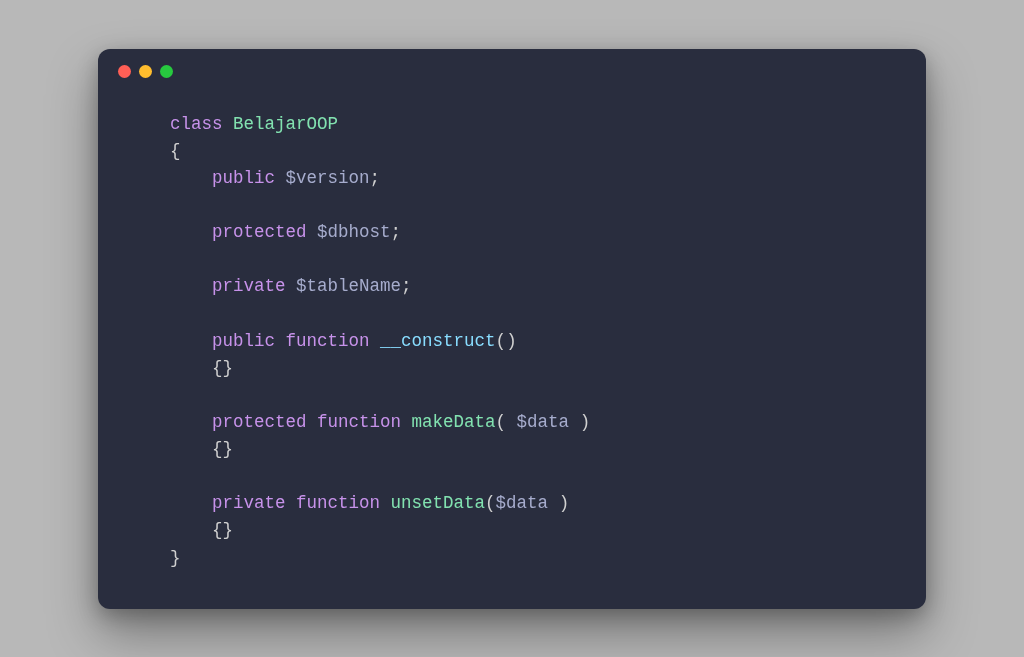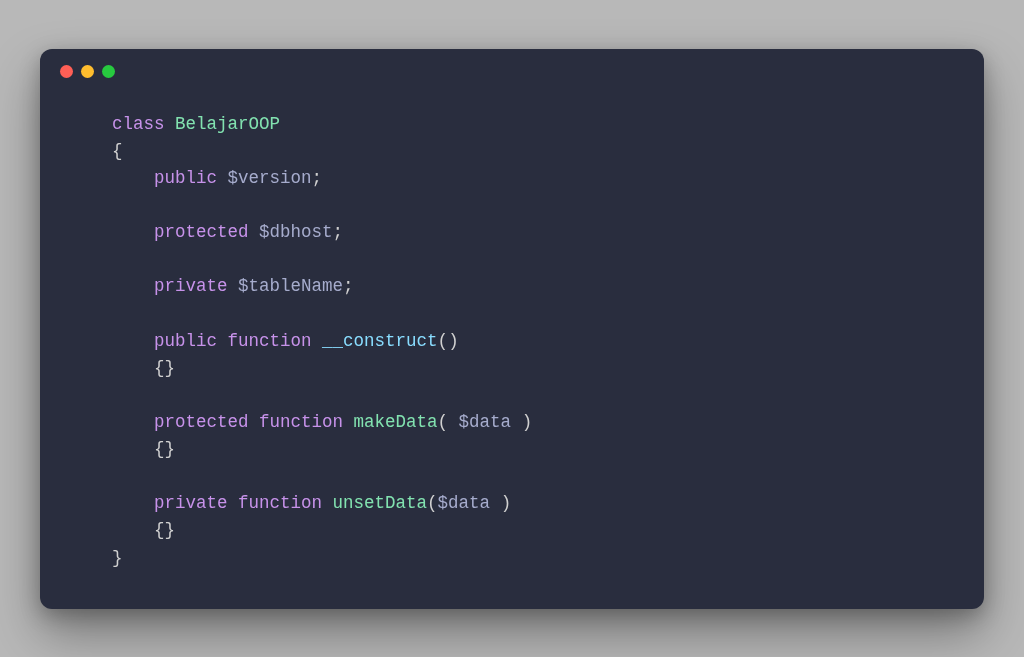--- a/index.html
+++ b/index.html
@@ -5,21 +5,21 @@
   * { margin: 0; padding: 0; box-sizing: border-box; }
   html, body { width: 1024px; height: 657px; }
   body {
     background: #b8b8b8;
     display: flex;
     align-items: center;
     justify-content: center;
     font-family: "SF Mono", "Monaco", "Menlo", "Consolas", "Liberation Mono", monospace;
   }
   .window {
-    width: 944px;
+    width: 828px;
     height: 560px;
     background: #292d3e;
     border-radius: 12px;
     box-shadow: 0 25px 50px rgba(0,0,0,0.35), 0 6px 20px rgba(0,0,0,0.25);
     overflow: hidden;
   }
   .titlebar {
     height: 46px;
     display: flex;
     align-items: center;

